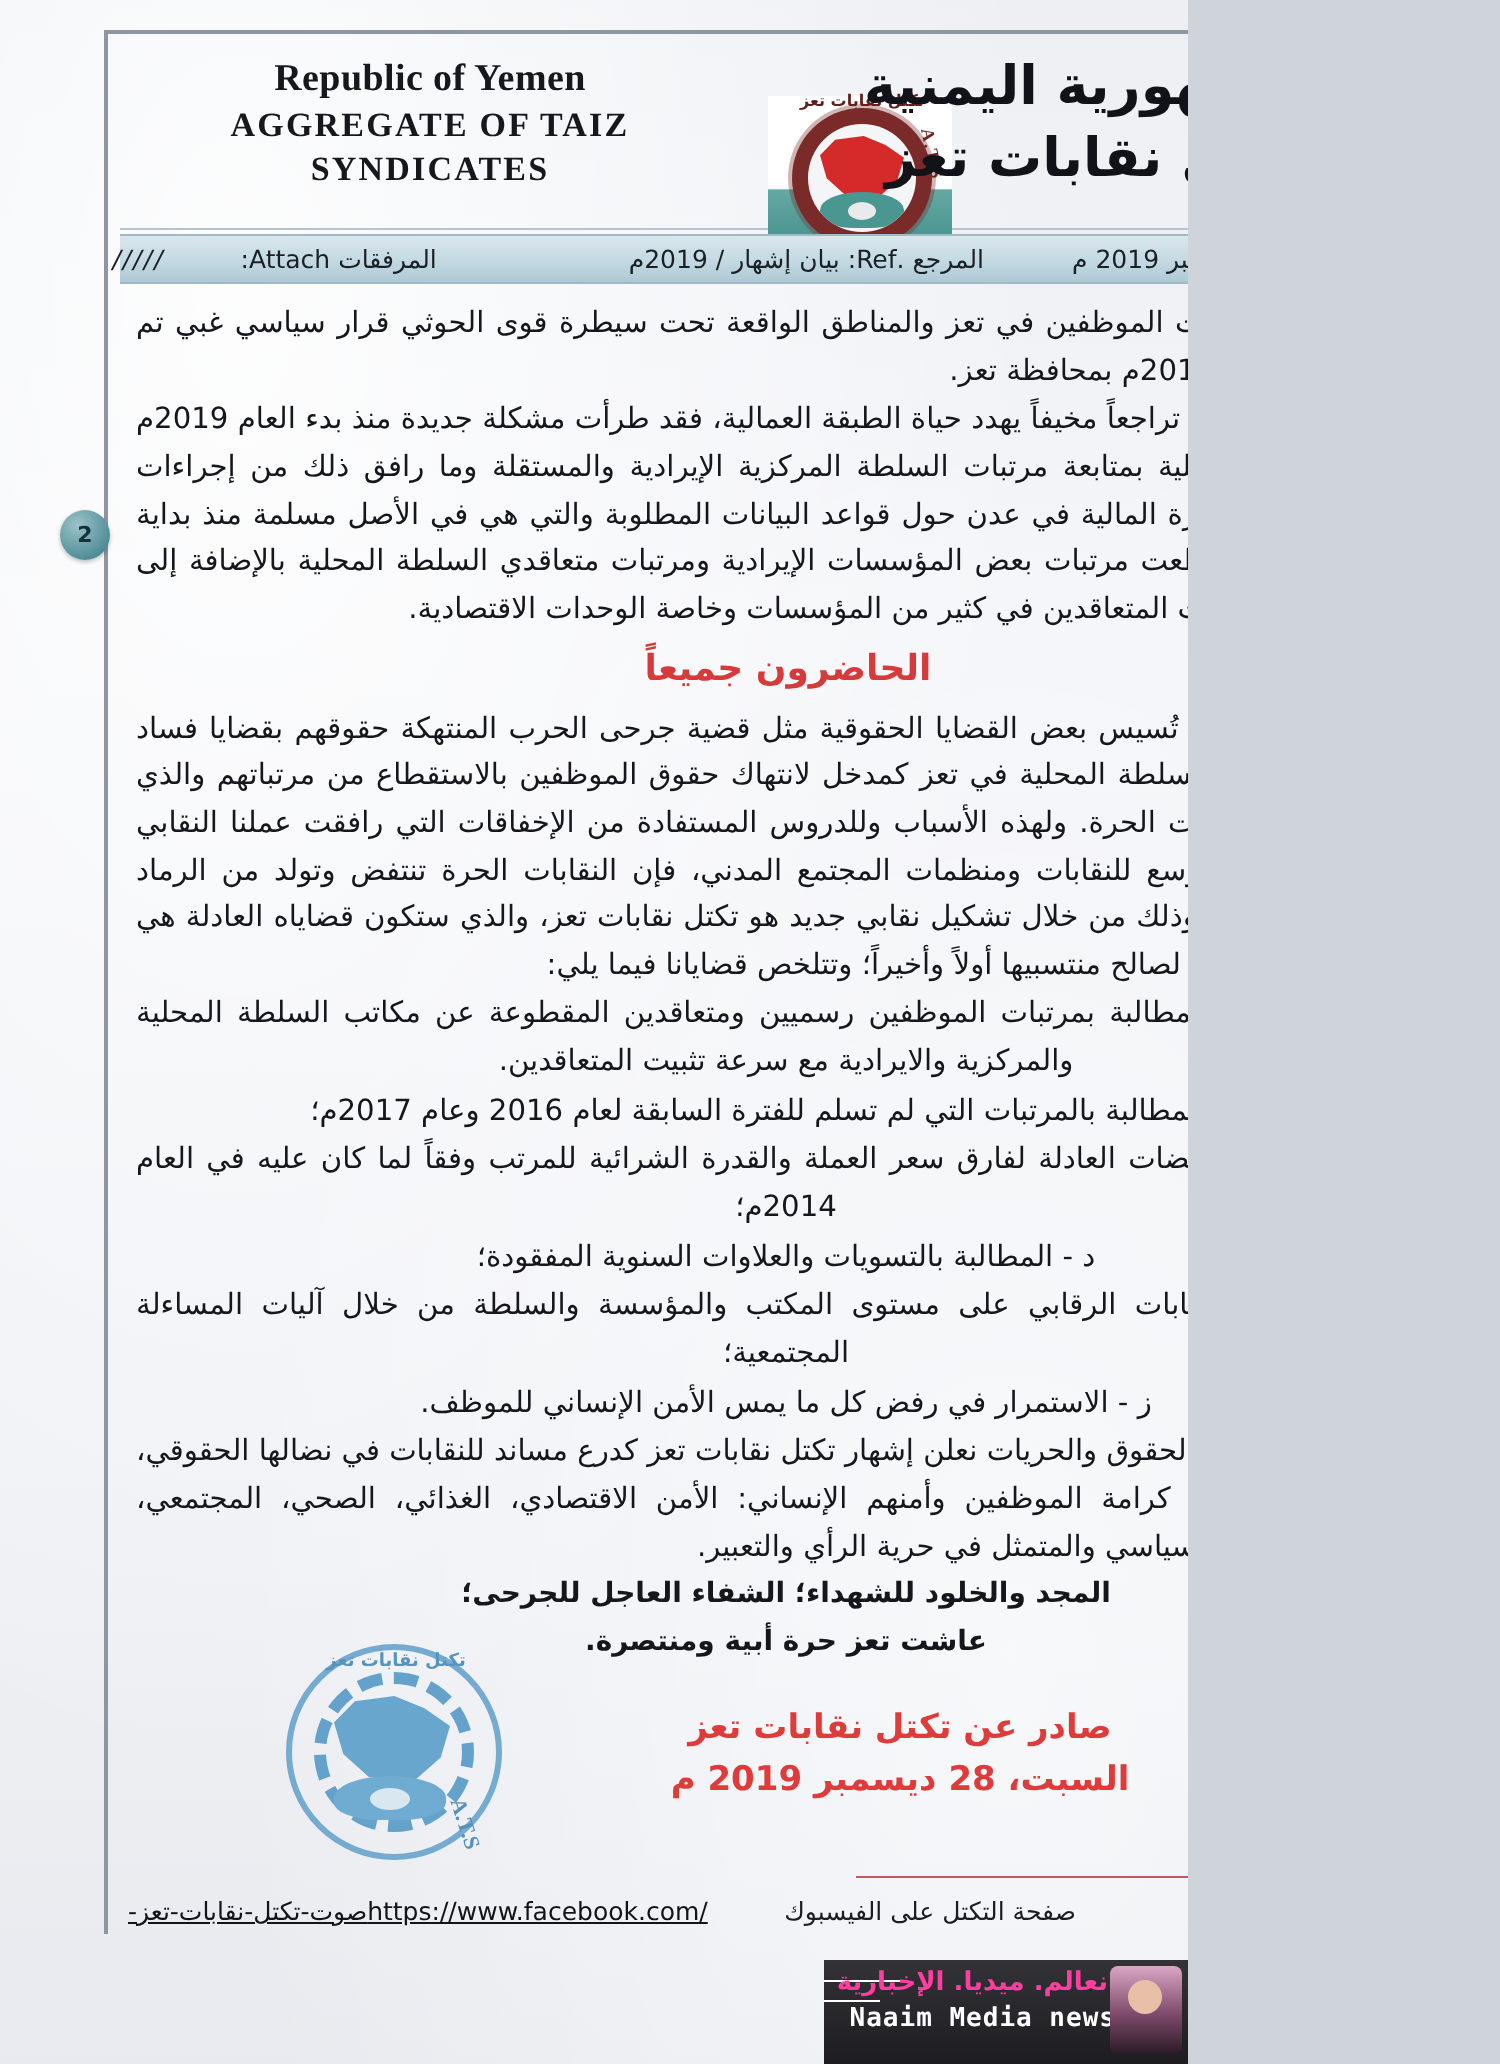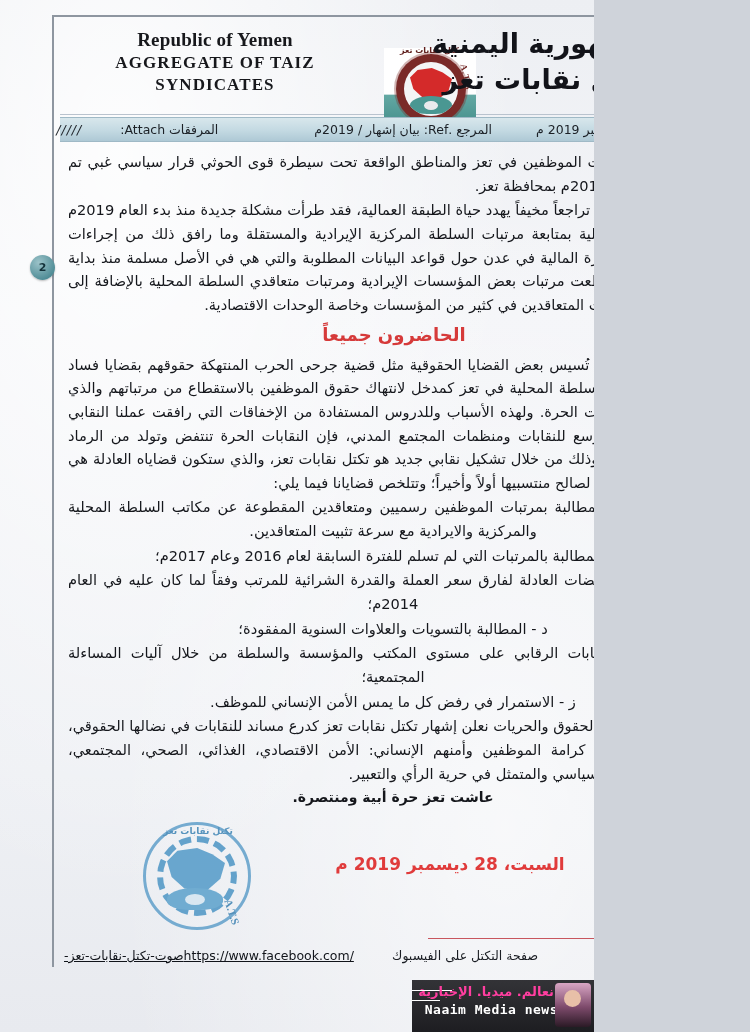--- a/index.html
+++ b/index.html
@@ -464,24 +464,26 @@
 
     <p class="list-item">أ - الاستمرار في المطالبة بمرتبات الموظفين رسميين ومتعاقدين المقطوعة عن مكاتب السلطة المحلية والمركزية والايرادية مع سرعة تثبيت المتعاقدين.</p>
     <p class="list-item">ب - المطالبة بالمرتبات التي لم تسلم للفترة السابقة لعام 2016 وعام 2017م؛</p>
     <p class="list-item">جـ - المطالبة بالتعويضات العادلة لفارق سعر العملة والقدرة الشرائية للمرتب وفقاً لما كان عليه في العام 2014م؛</p>
     <p class="list-item">د - المطالبة بالتسويات والعلاوات السنوية المفقودة؛</p>
     <p class="list-item">و - تفعيل دور النقابات الرقابي على مستوى المكتب والمؤسسة والسلطة من خلال آليات المساءلة المجتمعية؛</p>
     <p class="list-item">ز - الاستمرار في رفض كل ما يمس الأمن الإنساني للموظف.</p>
 
     <p class="p-just">لهذا كله ومن ساحة الحقوق والحريات نعلن إشهار تكتل نقابات تعز كدرع مساند للنقابات في نضالها الحقوقي، وغايته الحفاظ على كرامة الموظفين وأمنهم الإنساني: الأمن الاقتصادي، الغذائي، الصحي، المجتمعي، الشخصي، البيئي والسياسي والمتمثل في حرية الرأي والتعبير.</p>
 
+    <p class="closing-bold">المجد والخلود للشهداء؛ الشفاء العاجل للجرحى؛</p>
     <p class="closing-bold">عاشت تعز حرة أبية ومنتصرة.</p>
   </div>
 
   <div class="sign-block">
+    <div class="red-sign">صادر عن تكتل نقابات تعز</div>
     <div class="red-sign">السبت، 28 ديسمبر 2019 م</div>
   </div>
 
   <div class="stamp">
     <div class="ring"></div>
     <div class="gear2"></div>
     <div class="map2"></div>
     <div class="hands2"></div>
     <div class="arc2">تكتل نقابات تعز</div>
     <div class="ats2">A.T.S</div>

